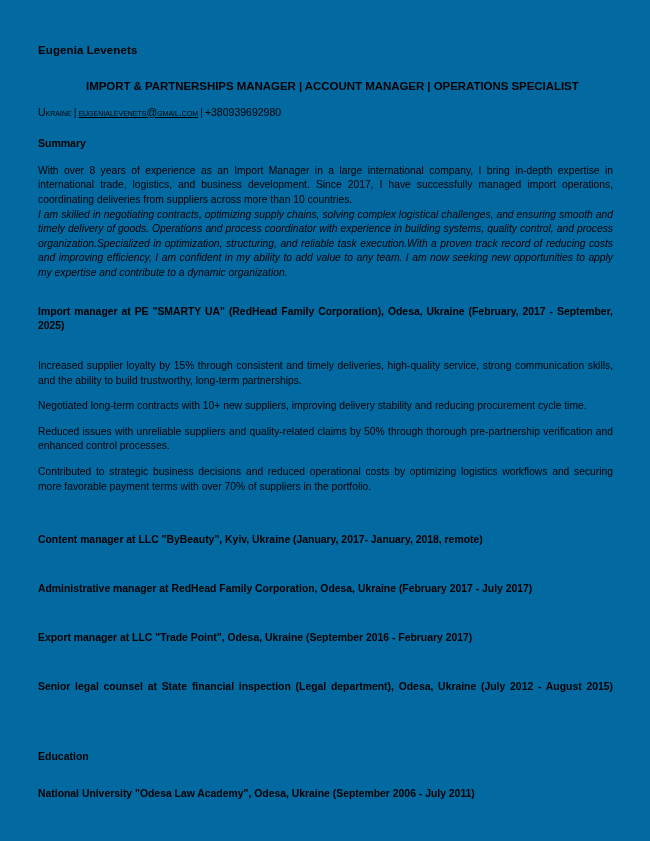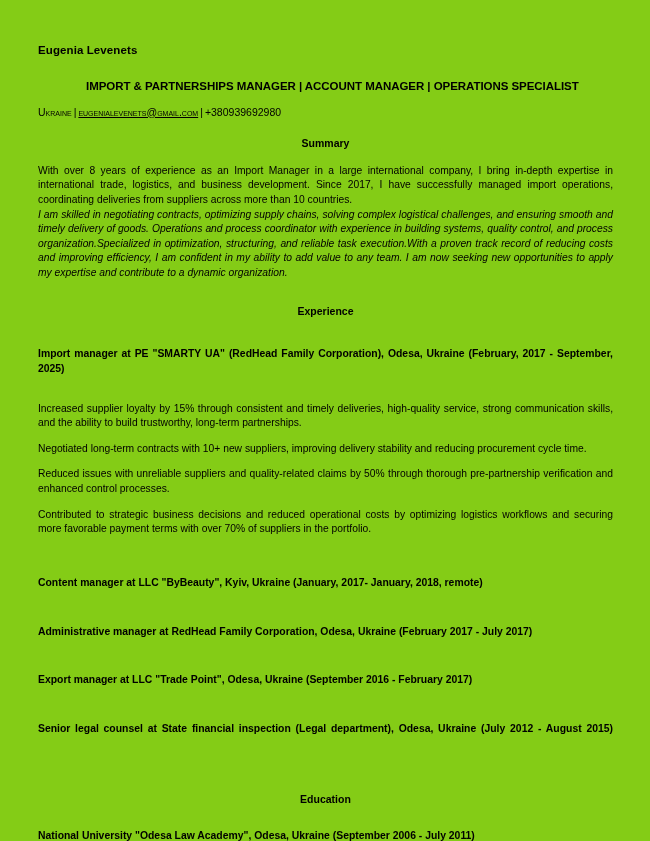--- a/index.html
+++ b/index.html
@@ -11,21 +11,21 @@
     width: 650px;
     height: 841px;
     font-family: "Liberation Sans", sans-serif;
     color: #000000;
     overflow: hidden;
   }
   .page {
     position: relative;
     width: 650px;
     height: 841px;
-    background: #84cc16;
+    background: #0369a1;
     box-sizing: border-box;
     padding: 44px 37px 0 38px;
   }
   .name {
     font-size: 11.5px;
     font-weight: bold;
     letter-spacing: 0.1px;
     margin: 0 0 22px 0;
     line-height: 1.2;
   }
@@ -53,21 +53,20 @@
   }
   .email-link {
     color: #000000;
     text-decoration: underline;
   }
   .section-heading {
     font-size: 10.5px;
     font-weight: bold;
     margin: 0 0 14px 0;
     line-height: 1.2;
-    text-align: center;
   }
   .para {
     font-size: 10.3px;
     line-height: 1.42;
     text-align: justify;
     margin: 0;
     hyphens: none;
   }
   .summary-block {
     margin-bottom: 24px;
@@ -131,21 +130,20 @@
     <span>Ukraine</span><span class="sep">|</span><a class="email-link" href="#">eugenialevenets@gmail.com</a><span class="sep">|</span><span class="plain">+380939692980</span>
   </div>
 
   <div class="section-heading">Summary</div>
 
   <div class="summary-block">
     <p class="para">With over 8 years of experience as an Import Manager in a large international company, I bring in-depth expertise in international trade, logistics, and business development. Since 2017, I have successfully managed import operations, coordinating deliveries from suppliers across more than 10 countries.</p>
     <p class="para">I am skilled in negotiating contracts, optimizing supply chains, solving complex logistical challenges, and ensuring smooth and timely delivery of goods. Operations and process coordinator with experience in building systems, quality control, and process organization.Specialized in optimization, structuring, and reliable task execution.With a proven track record of reducing costs and improving efficiency, I am confident in my ability to add value to any team. I am now seeking new opportunities to apply my expertise and contribute to a dynamic organization.</p>
   </div>
 
-  <div class="section-heading exp-heading">Experience</div>
 
   <div class="job-entry">
     <div class="job-title spread">Import manager at PE "SMARTY UA" (RedHead Family Corporation), Odesa, Ukraine (February, 2017 - September, 2025)</div>
     <p class="bullet">Increased supplier loyalty by 15% through consistent and timely deliveries, high-quality service, strong communication skills, and the ability to build trustworthy, long-term partnerships.</p>
     <p class="bullet">Negotiated long-term contracts with 10+ new suppliers, improving delivery stability and reducing procurement cycle time.</p>
     <p class="bullet">Reduced issues with unreliable suppliers and quality-related claims by 50% through thorough pre-partnership verification and enhanced control processes.</p>
     <p class="bullet last">Contributed to strategic business decisions and reduced operational costs by optimizing logistics workflows and securing more favorable payment terms with over 70% of suppliers in the portfolio.</p>
   </div>
 
   <div class="gap-lg"></div>

